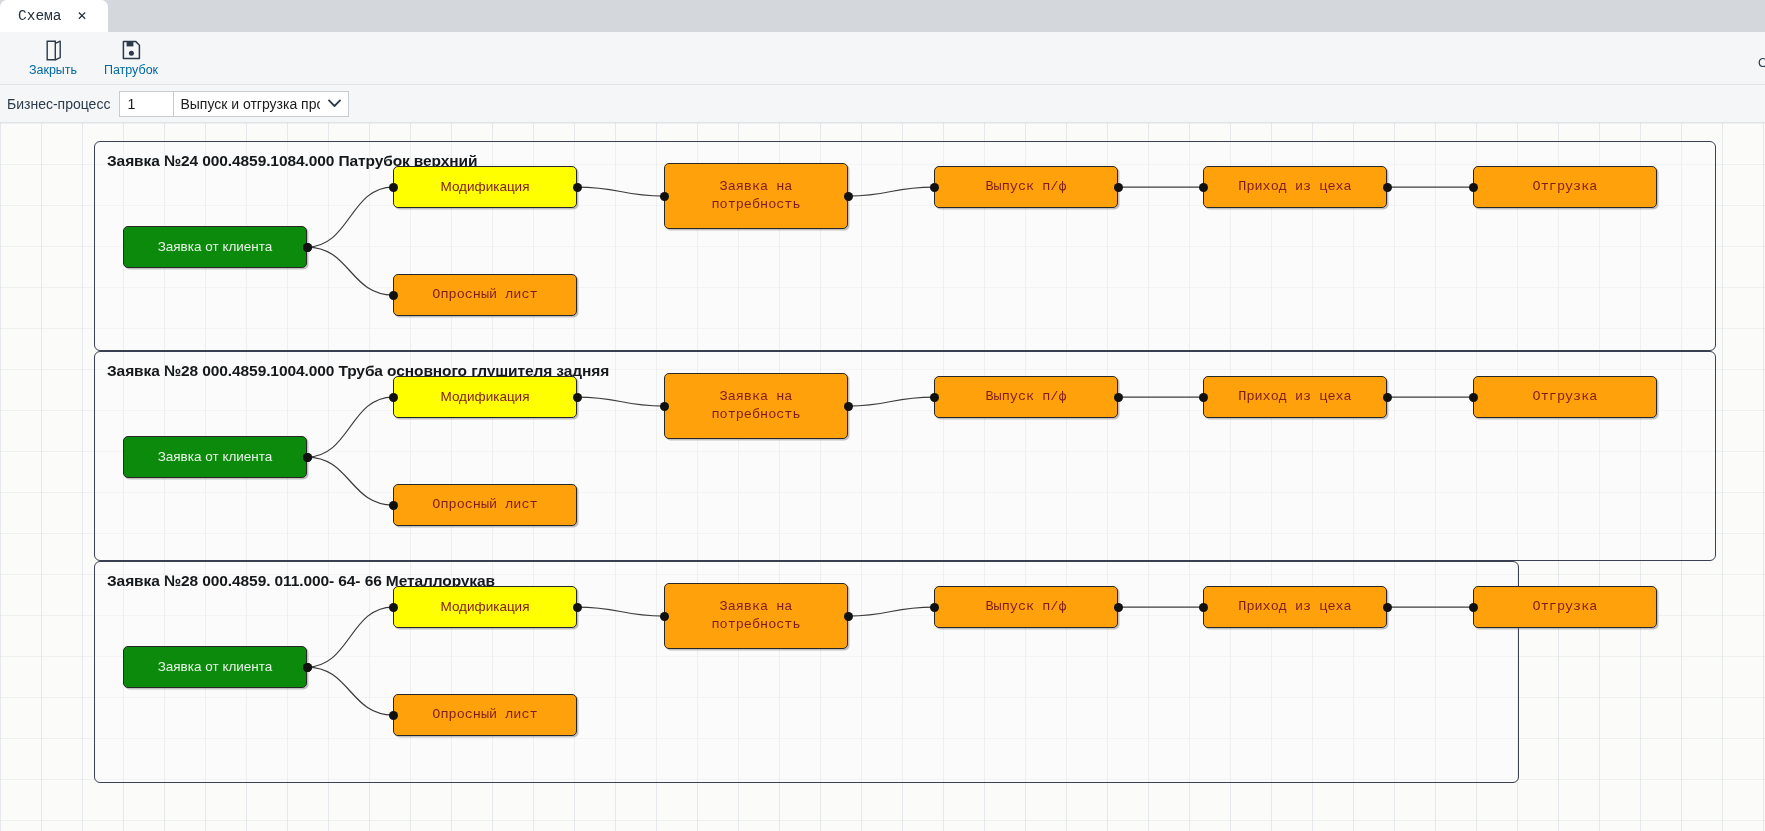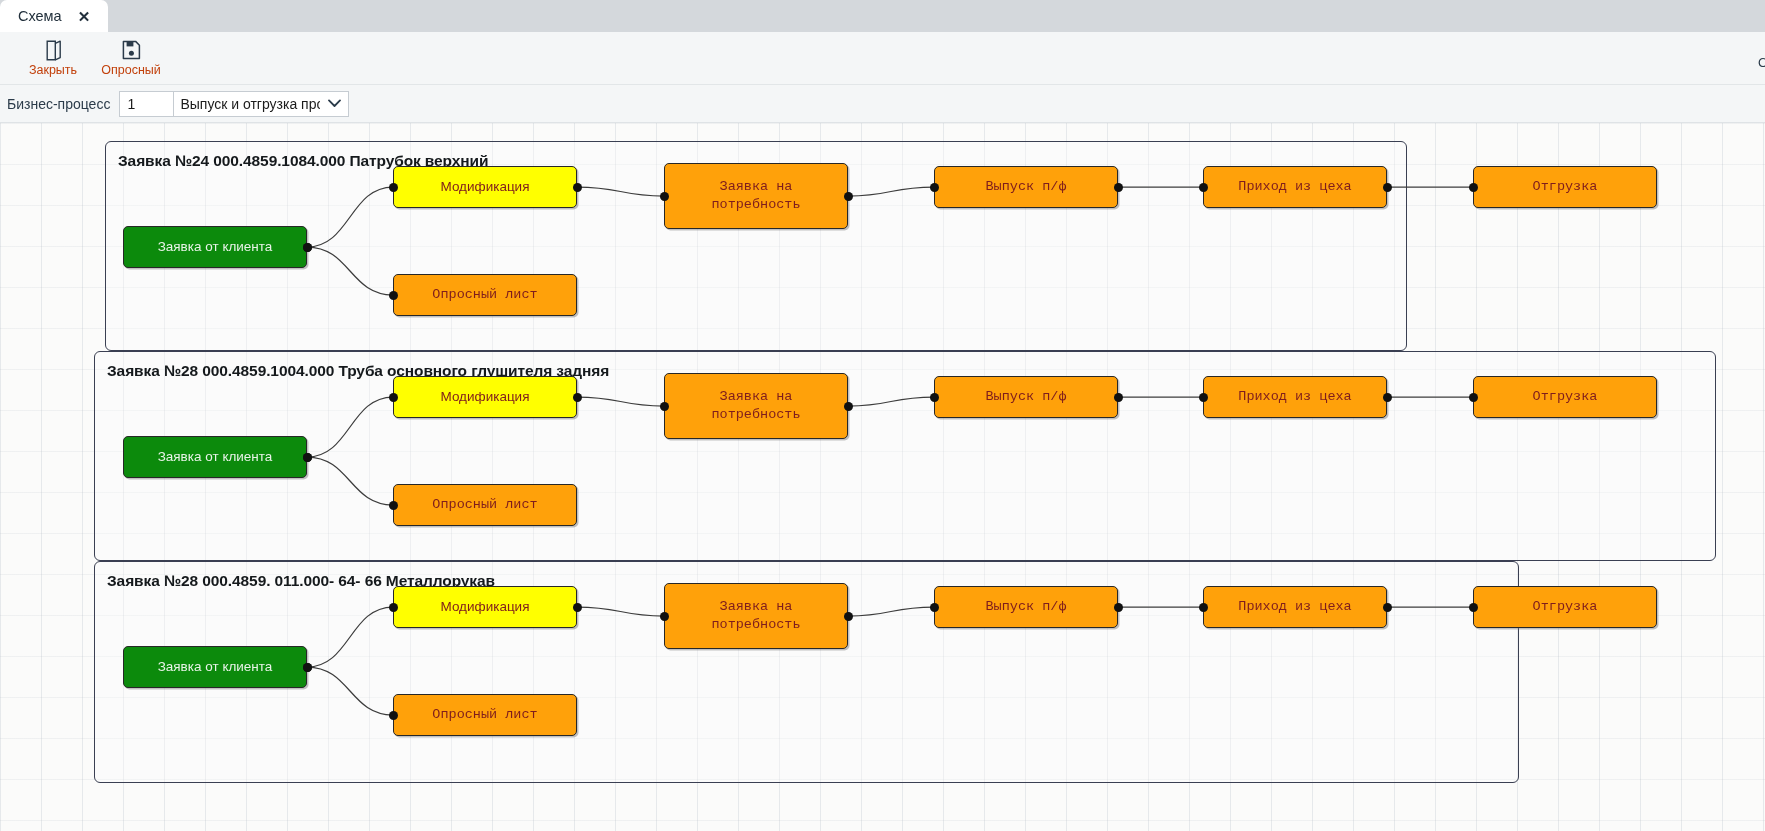--- a/index.html
+++ b/index.html
@@ -20,20 +20,21 @@
   }
   .tab {
     height: 32px;
     background: #ffffff;
     border-radius: 7px 7px 0 0;
     display: flex;
     align-items: center;
     gap: 16px;
     padding: 0 14px 0 18px;
     min-width: 108px;
+    font-family: Liberation Mono, monospace;
   }
   .tab-label {
     font-size: 14.5px;
     color: #22303c;
     white-space: nowrap;
   }
   .tab-close {
     font-size: 15px;
     font-weight: bold;
     color: #22303c;
@@ -59,21 +60,21 @@
     align-items: center;
     justify-content: center;
     gap: 2px;
     cursor: pointer;
     background: transparent;
     border: none;
   }
   .tool-icon { height: 22px; display: flex; align-items: center; justify-content: center; }
   .tool-label {
     font-size: 12.5px;
-    color: #c2410c;
+    color: #0369a1;
     white-space: nowrap;
   }
   .toolbar-right-glyph {
     position: absolute;
     right: 0px;
     top: 23px;
     font-size: 13px;
     color: #2b3b4a;
     overflow: hidden;
     width: 7px;
@@ -222,21 +223,21 @@
   </button>
 
   <button class="tool-btn">
     <span class="tool-icon">
       <svg width="19" height="20" viewBox="0 0 19 20">
         <path d="M1.4 1.4 H13.6 L17.4 5.2 V18.6 H1.4 Z" fill="none" stroke="#2b3b4a" stroke-width="1.5" stroke-linejoin="round"></path>
         <rect x="4.6" y="1.4" width="6.8" height="5" fill="#2b3b4a"></rect>
         <circle cx="9.4" cy="13.2" r="2.5" fill="#2b3b4a"></circle>
       </svg>
     </span>
-    <span class="tool-label">Опросный</span>
+    <span class="tool-label">Патрубок</span>
   </button>
 
   <span class="toolbar-right-glyph">O</span>
 </div>
 
 <div class="filterbar">
   <span class="filter-label">Бизнес-процесс</span>
   <div class="combo">
     <div class="combo-num">1</div>
     <div class="combo-text">Выпуск и отгрузка проду</div>
@@ -263,21 +264,21 @@
         <path d="M 848 283 C 891 283, 891 274, 934 274"></path>
         <path d="M 1118 274 C 1160.5 274, 1160.5 274, 1203 274"></path>
         <path d="M 1387 274 C 1430 274, 1430 274, 1473 274"></path>
         <path d="M 307 544 C 350 544, 350 484, 393 484"></path>
         <path d="M 307 544 C 350 544, 350 592, 393 592"></path>
         <path d="M 577 484 C 620.5 484, 620.5 493, 664 493"></path>
         <path d="M 848 493 C 891 493, 891 484, 934 484"></path>
         <path d="M 1118 484 C 1160.5 484, 1160.5 484, 1203 484"></path>
         <path d="M 1387 484 C 1430 484, 1430 484, 1473 484"></path>
       </svg>
-  <div class="group" style="left: 105px; top: 18px; width: 1302px; height: 210px;">
+  <div class="group" style="left: 94px; top: 18px; width: 1622px; height: 210px;">
         <div class="group-title">Заявка №24 000.4859.1084.000 Патрубок верхний</div>
       </div>
       <div class="node green" style="left: 123px; top: 103px; width: 184px; height: 42px;">
         <span>Заявка от клиента</span>
       </div>
       <div class="node yellow" style="left: 393px; top: 43px; width: 184px; height: 42px;">
         <span>Модификация</span>
       </div>
       <div class="node orange" style="left: 393px; top: 151px; width: 184px; height: 42px;">
         <span>Опросный лист</span>

